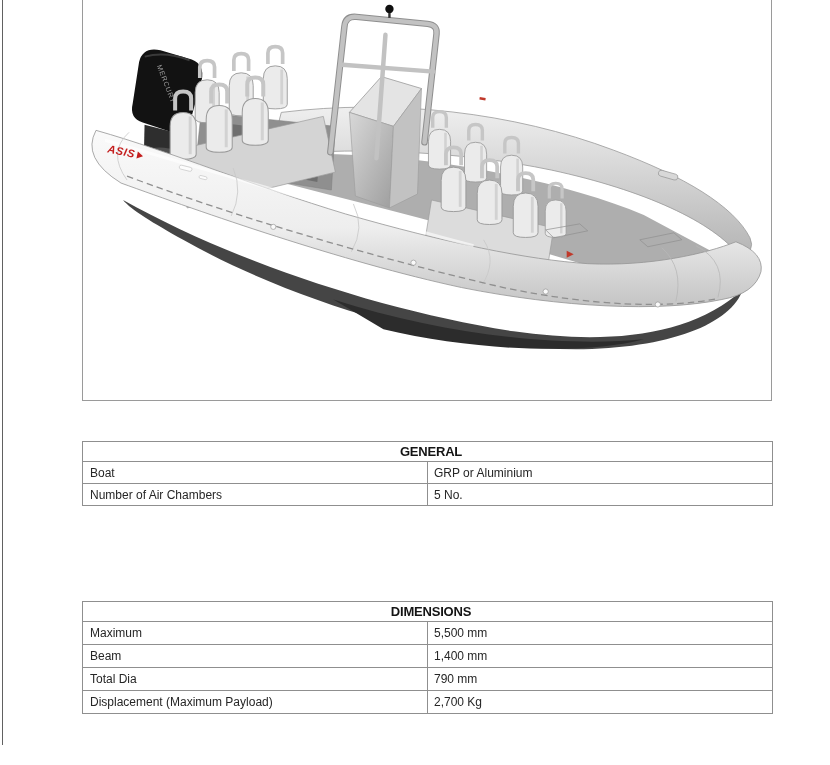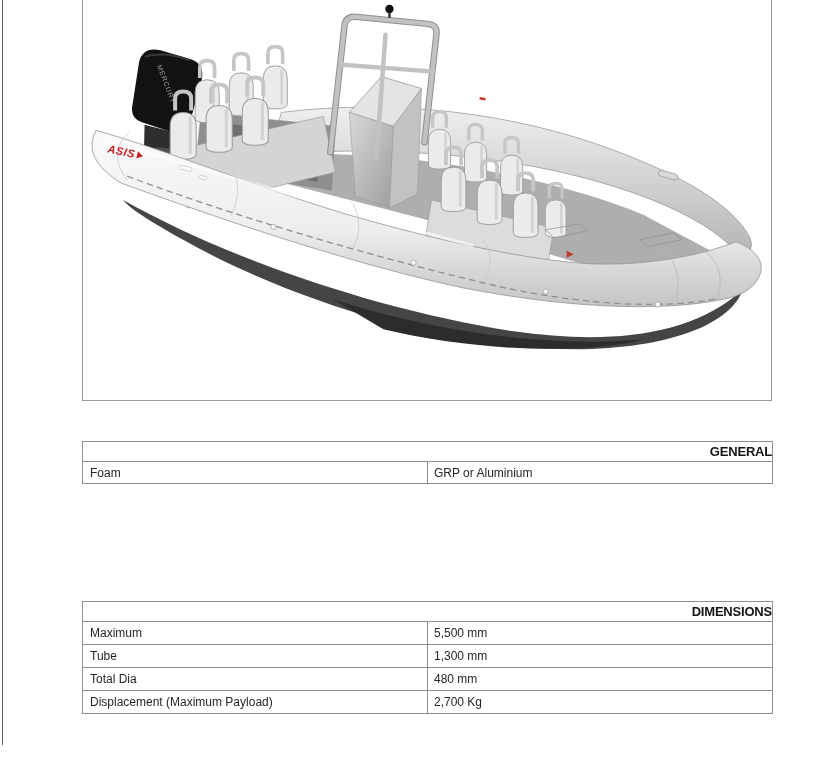--- a/index.html
+++ b/index.html
@@ -19,21 +19,21 @@
   
   table.spec{
     position:absolute;left:82px;width:690px;border-collapse:collapse;
     table-layout:fixed;background:#ffffff;
   }
   .spec th,.spec td{
     border:1px solid #8f8f8f;overflow:hidden;white-space:nowrap;
     font-family:"Liberation Sans",sans-serif;
   }
   .spec th{
-    height:19px;text-align:right;padding:0 0 0 7px;
+    height:19px;text-align:center;padding:0 0 0 7px;
     font-size:13px;font-weight:700;color:#141414;letter-spacing:-0.2px;
   }
   .spec td{height:21px;padding:0 0 0 7px;font-size:12px;color:#262626}
   .spec td.val{padding-left:6px}
   .spec.dim td{height:22px}
   #general-table{top:441px}
   #dimensions-table{top:601px}
 </style>
 </head>
 <body>
@@ -167,47 +167,51 @@
       <col style="width:345px">
       <col style="width:345px">
     </colgroup>
   <thead>
     <tr>
       <th colspan="2">GENERAL</th>
     </tr>
   </thead>
   <tbody>
     <tr>
-      <td>Foam</td>
+      <td>Boat</td>
       <td class="val">GRP or Aluminium</td>
+    </tr>
+    <tr>
+      <td>Number of Air Chambers</td>
+      <td class="val">5 No.</td>
     </tr>
   </tbody>
 </table>
 
 <table class="spec dim" id="dimensions-table">
   <colgroup>
       <col style="width:345px">
       <col style="width:345px">
     </colgroup>
   <thead>
     <tr>
       <th colspan="2">DIMENSIONS</th>
     </tr>
   </thead>
   <tbody>
     <tr>
       <td>Maximum</td>
       <td class="val">5,500 mm</td>
     </tr>
     <tr>
-      <td>Tube</td>
-      <td class="val">1,300 mm</td>
+      <td>Beam</td>
+      <td class="val">1,400 mm</td>
     </tr>
     <tr>
       <td>Total Dia</td>
-      <td class="val">480 mm</td>
+      <td class="val">790 mm</td>
     </tr>
     <tr>
       <td>Displacement (Maximum Payload)</td>
       <td class="val">2,700 Kg</td>
     </tr>
   </tbody>
 </table>
 
 </body></html>

